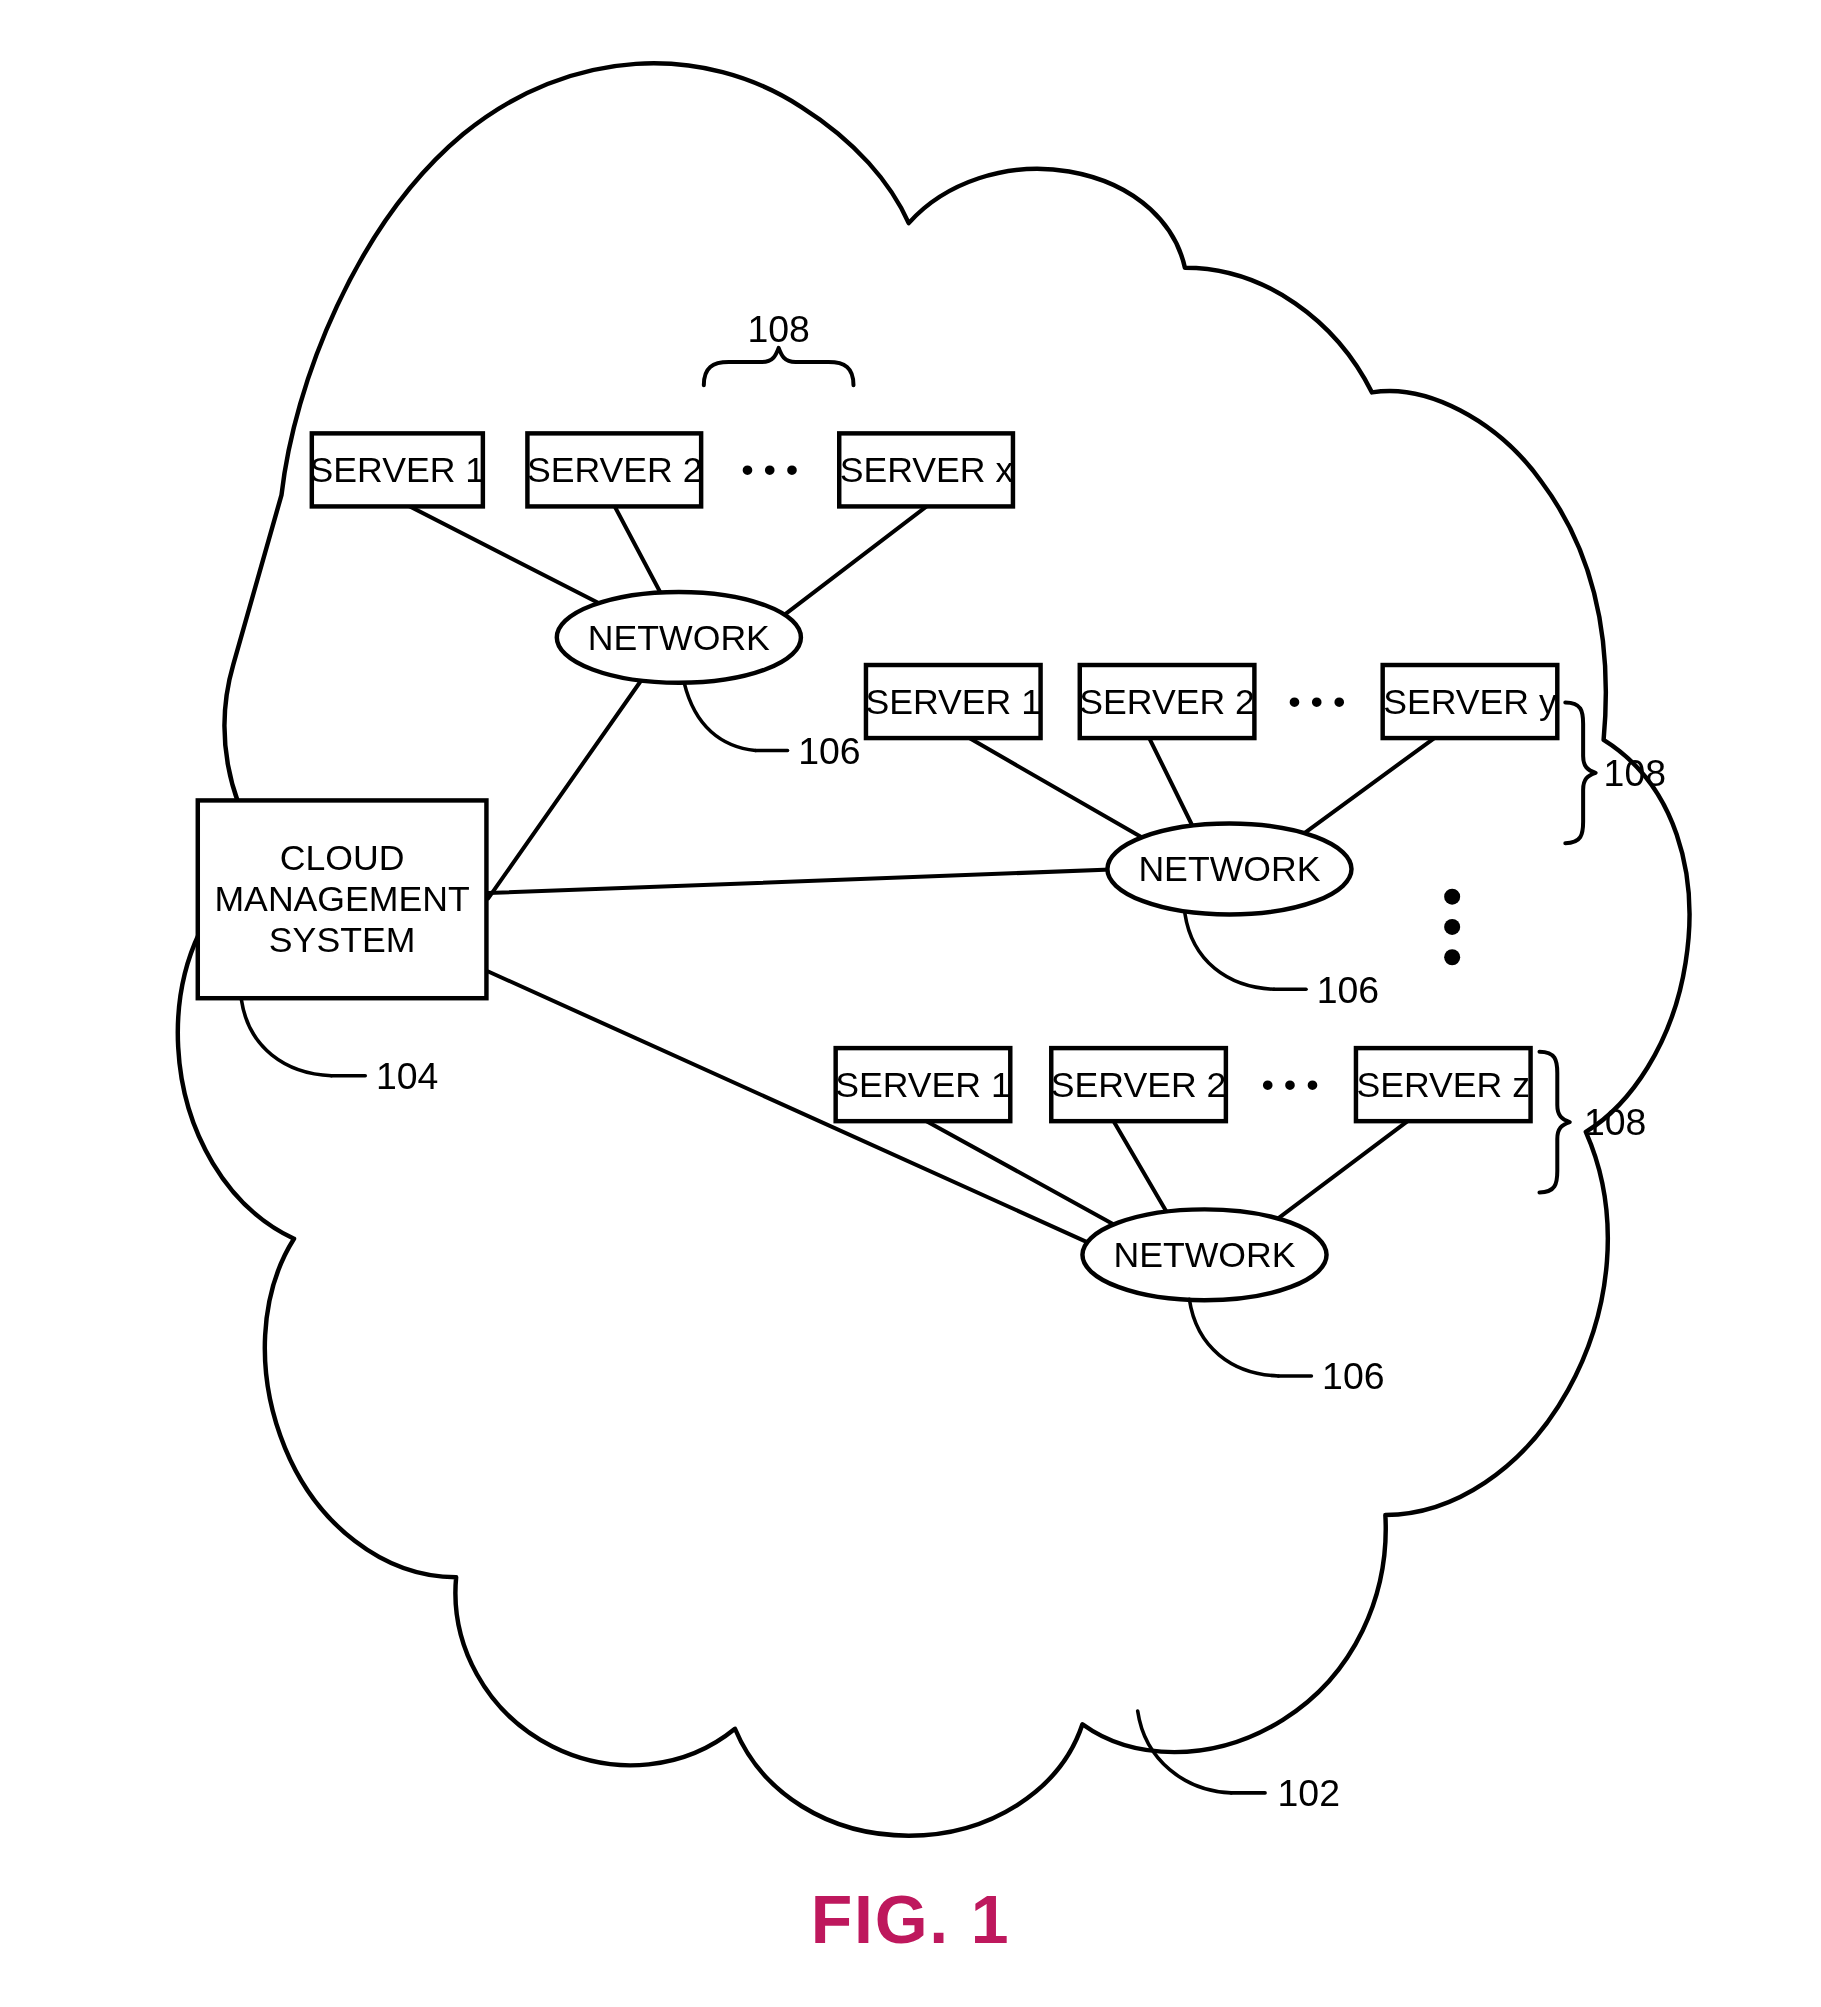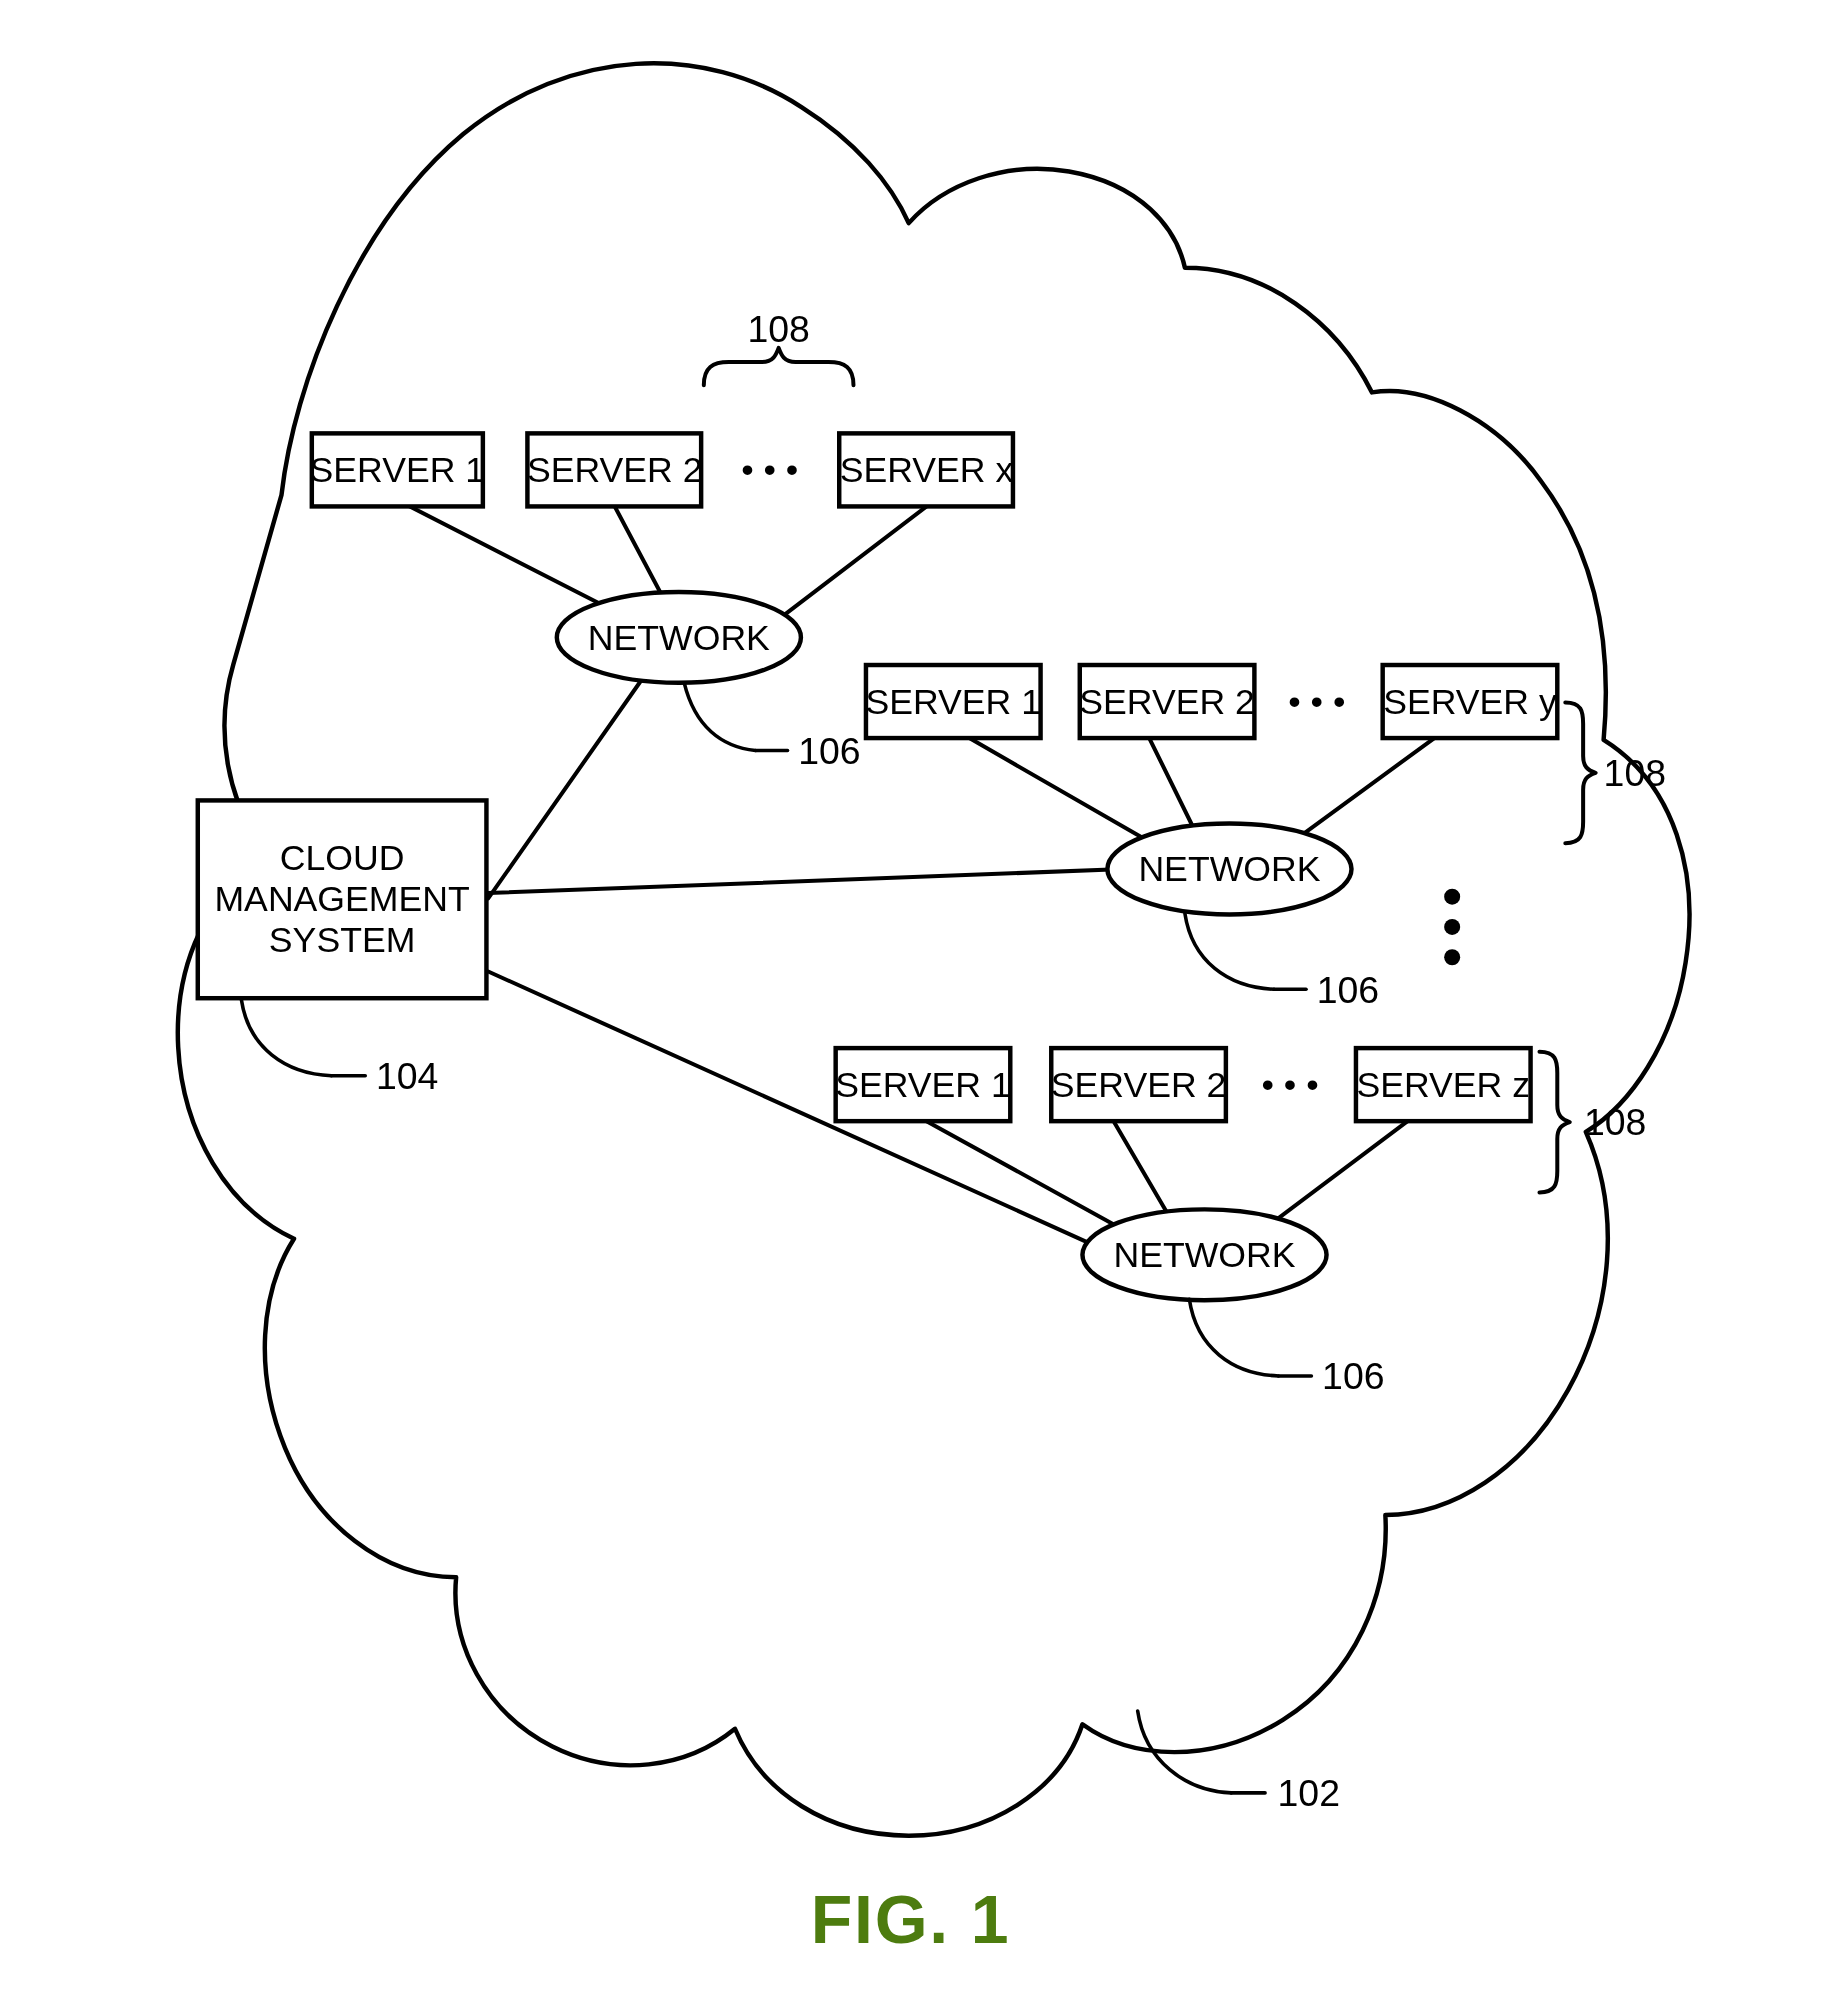--- a/index.html
+++ b/index.html
@@ -74,21 +74,21 @@
   .fig-caption {
     position: absolute;
     left: 0;
     top: 1880px;
     width: 1821px;
     text-align: center;
     font-family: "Liberation Sans", sans-serif;
     font-size: 68px;
     font-weight: bold;
     letter-spacing: 1.8px;
-    color: #4d7c0f;
+    color: #be185d;
   }
 </style>
 </head>
 <body>
 
 <div id="figure-root">
 
   <svg id="figure-svg" viewBox="0 0 2044 2253" xmlns="http://www.w3.org/2000/svg">
 
     <g>

